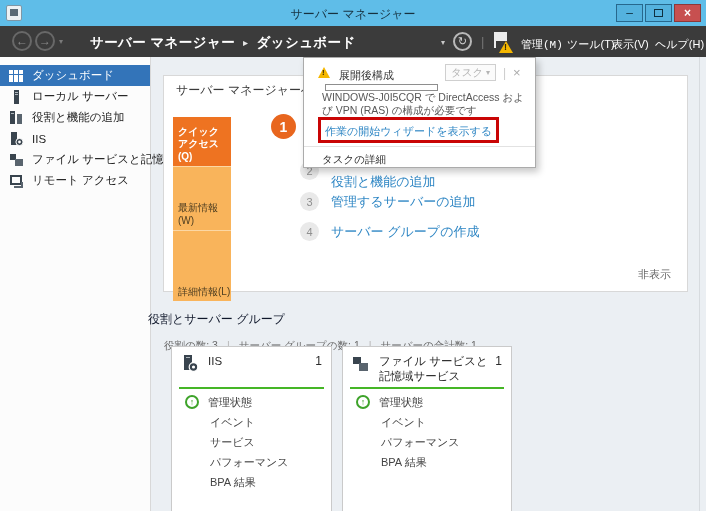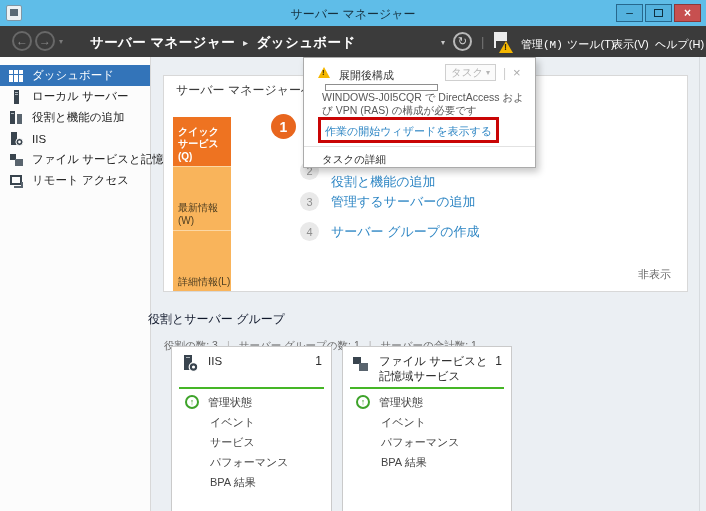--- a/index.html
+++ b/index.html
@@ -44,21 +44,21 @@
   .side-item.selected { background:#3374B9; color:#FFF; }
   .side-item .expander { margin-left:5px; font-size:7px; color:#555; }
 
   
   .welcome-panel { position:absolute; left:163px; top:75px; width:525px; height:217px; background:#FFF; border:1px solid #D8D8D8; }
   .welcome-title { position:absolute; left:12px; top:6px; font-size:12px; color:#3A3A3A; }
   .tabstrip { position:absolute; left:9px; top:41px; width:58px; }
   .tab { position:relative; width:58px; cursor:pointer; }
   .tab-quick { height:49px; background:#EE7321; color:#FFF; }
   .tab-plain { background:#F9B45B; color:#4D3D20; border-top:1px solid #FCD7A4; }
-  .tab-news { height:64px; } .tab-learn { height:61px; }
+  .tab-news { height:64px; } .tab-learn { height:71px; }
   .tab-label { position:absolute; left:5px; bottom:3px; font-size:10px; line-height:1.25; }
   .tab-quick .tab-label { font-weight:bold; }
   .step-circle { position:absolute; width:19px; height:19px; border-radius:50%; background:#E9E9E9; color:#8F8F8F; font-size:11px; display:flex; align-items:center; justify-content:center; }
   .step-link { position:absolute; font-size:13px; color:#2E86C4; cursor:pointer; white-space:nowrap; }
   .sc-2 { left:136px; top:85px; } .sl-2 { left:167px; top:97px; }
   .sc-3 { left:136px; top:116px; } .sl-3 { left:167px; top:117px; }
   .sc-4 { left:136px; top:146px; } .sl-4 { left:167px; top:147px; }
   .hide-link { position:absolute; right:16px; top:191px; font-size:11px; color:#666; cursor:pointer; }
 
   
@@ -192,21 +192,21 @@
             <path d="M5 13 L13 13 L13 8" fill="none" stroke="#59646E" stroke-width="2"></path>
           </svg></span>
       <span>リモート アクセス</span>
     </div>
   </div>
 
   <div class="welcome-panel">
     <div class="welcome-title">サーバー マネージャーへようこそ</div>
     <div class="tabstrip">
       <div class="tab tab-quick">
-        <div class="tab-label"><span>クイック サービス</span><br><span>(Q)</span></div>
+        <div class="tab-label"><span>クイック アクセス</span><br><span>(Q)</span></div>
       </div>
       <div class="tab tab-plain tab-news">
         <div class="tab-label">最新情報(W)</div>
       </div>
       <div class="tab tab-plain tab-learn">
         <div class="tab-label">詳細情報(L)</div>
       </div>
     </div>
     <div class="step-circle sc-2">2</div>
     <div class="step-link sl-2">役割と機能の追加</div>

